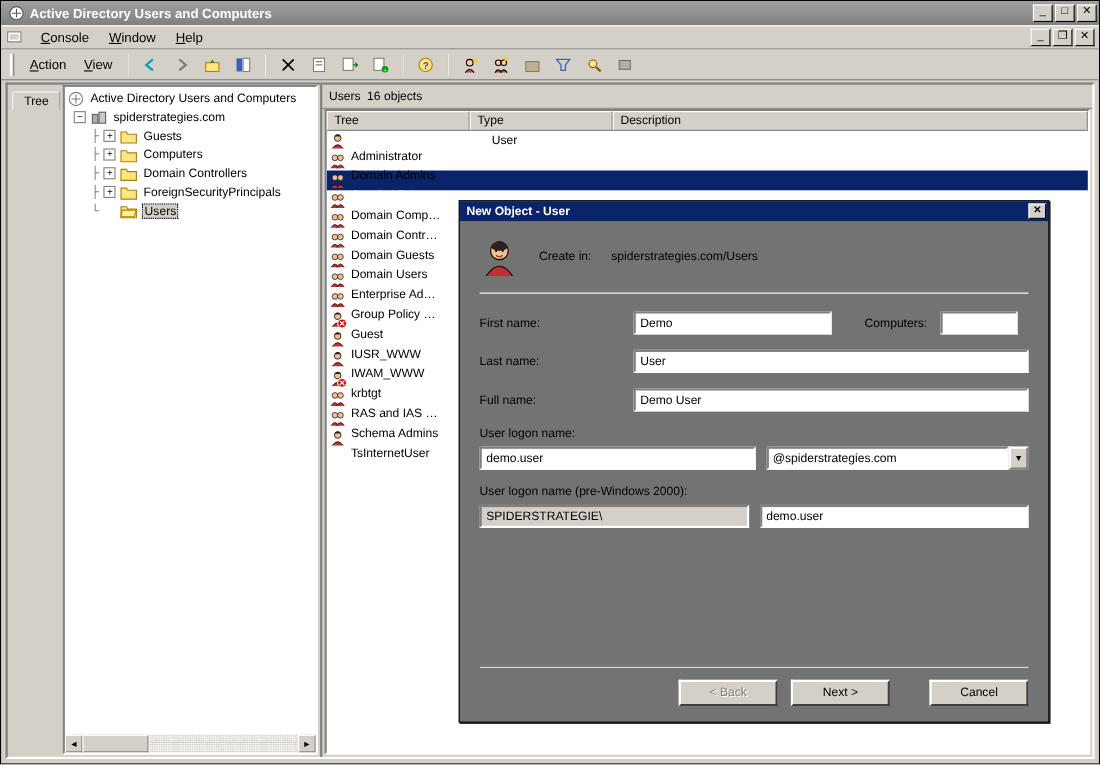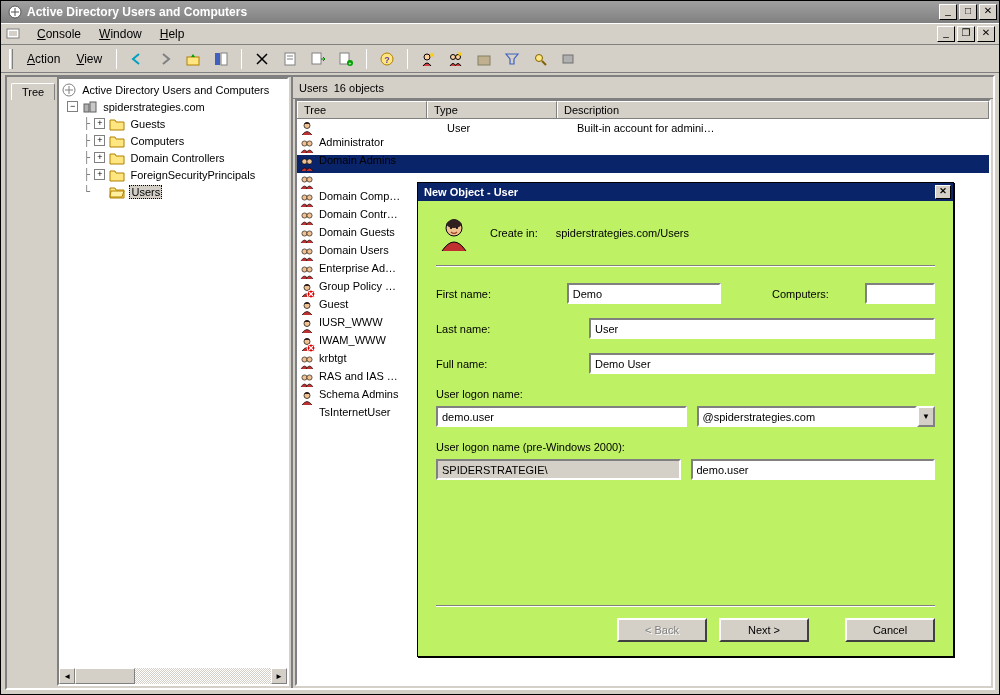--- a/index.html
+++ b/index.html
@@ -144,36 +144,36 @@
   .list-row .li-icon{ width:16px; height:16px; margin: 0 2px; display:flex;align-items:center;justify-content:center;}
   .list-row .li-name{ width:124px; white-space:nowrap; overflow:hidden; text-overflow:ellipsis; padding-left:2px;margin-top:27px;}
   .list-row .li-type{ width:130px; padding-left:6px;}
   .list-row .li-desc{ flex:1; padding-left:6px; white-space:nowrap; overflow:hidden; text-overflow:ellipsis;}
 
   
   .dialog {
     position:absolute;
     left: 416px; top: 181px;
     width: 537px; height: 475px;
-    background:#bef264;
+    background:#737373;
     border: 1px solid #000;
     box-shadow: 1px 1px 0 #000;
   }
   .dlg-titlebar {
     height:18px; background:#0a246a; color:#fff;
     display:flex; align-items:center; padding: 0 2px;
     font-weight:bold; font-size:11px;
   }
   .dlg-titlebar .dlg-title{ flex:1; padding-left:4px;}
   .dlg-close{ width:16px;height:14px;background:#d4d0c8;border:1px solid #000;border-top-color:#fff;border-left-color:#fff;font-size:9px;line-height:10px;text-align:center;color:#000;}
   .dlg-body { padding: 14px 18px 0 18px; font-size:11px; color:#000;}
   .dlg-header-row{ display:flex; align-items:center; gap:18px; margin-bottom:14px;}
   .dlg-header-row .big-icon{ width:36px;height:36px;}
   .dlg-hr { height:2px; border-top:1px solid #808080; border-bottom:1px solid #fff; margin-bottom:16px;}
-  .form-row{ display:flex; align-items:center; margin-bottom:14px;gap:13px;}
+  .form-row{ display:flex; align-items:center; margin-bottom:14px;}
   .form-row .lbl{ width:140px; }
   .txt{
     height:21px; background:#fff;
     border:2px solid; border-color:#808080 #fff #fff #808080;
     padding: 0 4px; font-size:11px; font-family:inherit;
     outline:none;
   }
   .txt.ro{ background:#d4d0c8; }
   .combo{ position:relative; display:flex; align-items:stretch;}
   .combo .txt{ flex:1;}
@@ -444,21 +444,20 @@
             <div class="list-row">
               <span class="li-icon">
                 <svg class="svg-user" viewBox="0 0 16 16">
                   <circle cx="8" cy="5.5" r="3" fill="#f0c090" stroke="#000" stroke-width="0.7"></circle>
                   <path d="M5 4 q3 -4 6 0" fill="#302020"></path>
                   <path d="M3 15 q5 -7 10 0" fill="#c03030" stroke="#000" stroke-width="0.7"></path>
                 </svg>
               </span>
               <span class="li-name">Administrator</span>
               <span class="li-type">User</span>
-              <span class="li-desc">Built-in account for admini…</span>
             </div>
             <div class="list-row">
               <span class="li-icon">
                 <svg class="svg-group" viewBox="0 0 16 16">
                   <circle cx="5.5" cy="5.5" r="2.6" fill="#f0c090" stroke="#000" stroke-width="0.6"></circle>
                   <circle cx="10.5" cy="5.5" r="2.6" fill="#f0c090" stroke="#000" stroke-width="0.6"></circle>
                   <path d="M2 15 q3.5 -6 7 0" fill="#c03030" stroke="#000" stroke-width="0.6"></path>
                   <path d="M7 15 q3.5 -6 7 0" fill="#c03030" stroke="#000" stroke-width="0.6"></path>
                 </svg>
               </span>

